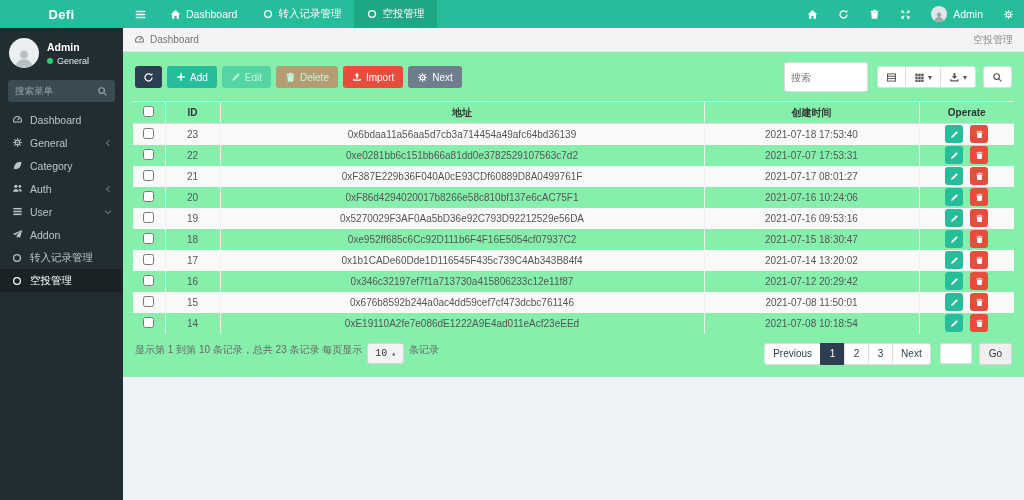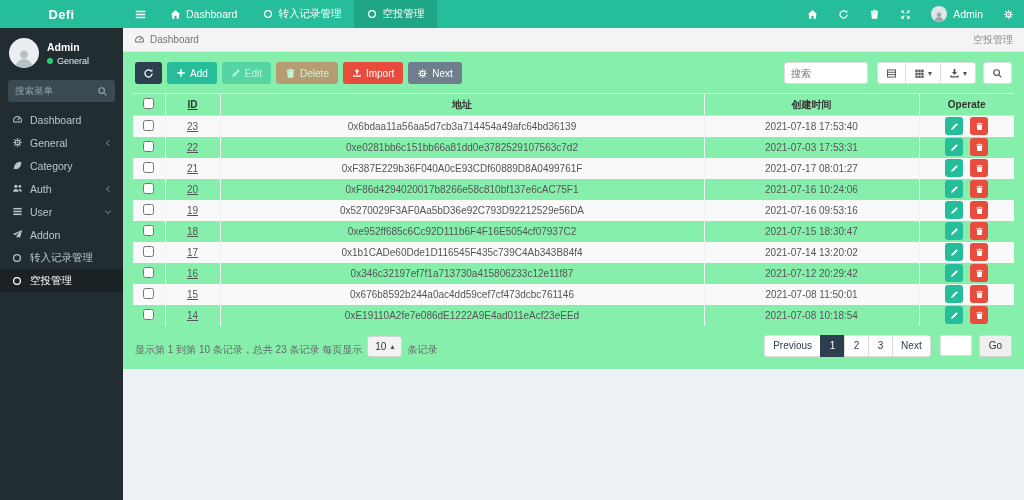--- a/index.html
+++ b/index.html
@@ -59,54 +59,54 @@
          display:inline-flex; align-items:center; gap:4px; padding:0 9px; margin-right:5px; cursor:pointer;
          font-family:inherit; }
   .btn .icon { color:#fff; }
   .btn-refresh { background:#2C3E50; padding:0 8px; }
   .btn-add { background:#26BD9B; }
   .btn-edit { background:#26BD9B; opacity:.5; cursor:default; }
   .btn-delete { background:#E74C3C; opacity:.5; cursor:default; }
   .btn-import { background:#E74C3C; }
   .btn-more { background:#6F7E8C; }
   .toolbar-right { margin-left:auto; display:flex; align-items:center; }
-  .tb-search { width:84px; height:22px; border:1px solid #DCDCDC; border-radius:3px; font-size:10px;
+  .tb-search { width:84px; height:30px; border:1px solid #DCDCDC; border-radius:3px; font-size:10px;
                padding:0 6px; margin-right:9px; font-family:inherit; color:#333; outline:none; }
   .ogroup { display:flex; margin-right:8px; }
   .obtn { height:22px; background:#fff; border:1px solid #DDD; color:#555; font-size:9px; cursor:pointer;
           display:flex; align-items:center; gap:3px; padding:0 8px; margin-left:-1px; font-family:inherit; }
   .obtn:first-child { border-radius:3px 0 0 3px; margin-left:0; }
   .obtn:last-child { border-radius:0 3px 3px 0; }
   .obtn-single { border-radius:3px !important; }
   .obtn .icon { color:#555; }
   .caret { font-size:8px; color:#555; }
 
   
   table { width:100%; border-collapse:collapse; font-size:10px; color:#555; }
   thead th { height:22px; font-weight:bold; color:#333; text-align:center;
              border-top:1px solid #E5E5E5; border-bottom:1px solid #DDD; border-left:1px solid #F0F0F0; }
   thead th:first-child { border-left:none; }
   tbody td { height:21px; text-align:center; border-left:1px solid #F2F2F2; }
   tbody tr:nth-child(odd) td { background:#F9F9F9; }
   tbody td:first-child { border-left:none; }
   .c-check { width:32px; }
-  .c-id { width:55px;text-decoration:underline; }
+  .c-id { width:55px; }
   .c-time { width:215px; }
   .c-op { width:95px; }
   input[type="checkbox"] { width:11px; height:11px; }
   .op-btn { width:18px; height:18px; border:none; border-radius:3px; color:#fff; cursor:pointer;
             display:inline-flex; align-items:center; justify-content:center; margin:0 2px; vertical-align:middle; }
   .op-edit { background:#26BD9B; }
   .op-del { background:#E74C3C; }
 
   
-  .pg-bar { display:flex; align-items:flex-end; margin:9px 2px 6px; font-size:10px; color:#666; }
+  .pg-bar { display:flex; align-items:flex-start; margin:9px 2px 6px; font-size:10px; color:#666; }
   .pg-size-btn { border:1px solid #D5D5D5; background:#F3F3F3; color:#333; font-size:10px; height:21px;
                  padding:0 7px; border-radius:3px; margin:0 5px; cursor:pointer; display:inline-flex;
-                 align-items:center; gap:4px; font-family:Liberation Sans, sans-serif; }
+                 align-items:center; gap:4px; font-family:Liberation Mono, monospace; }
   .pages { margin-left:auto; display:flex; align-items:center; }
   .page-btn { min-width:25px; height:22px; border:1px solid #DDD; background:#fff; color:#2C3E50;
               font-size:10px; display:flex; align-items:center; justify-content:center; padding:0 8px;
               margin-left:-1px; cursor:pointer; font-family:inherit; }
   .page-btn.first { border-radius:3px 0 0 3px; margin-left:0; }
   .page-btn.last { border-radius:0 3px 3px 0; }
   .page-btn.active { background:#2C3E50; border-color:#2C3E50; color:#fff; }
   .go-input { width:32px; height:21px; border:1px solid #DDD; border-radius:2px; margin-left:9px;
               font-size:10px; padding:0 4px; outline:none; font-family:inherit; }
   .go-btn { height:22px; padding:0 9px; background:#EFEFEF; border:1px solid #D5D5D5; border-radius:2px;
@@ -500,21 +500,21 @@
       </button>
     </td>
   </tr>
 
   <tr>
     <td class="c-check">
       <input type="checkbox" style="">
     </td>
     <td class="c-id cell-id">22</td>
     <td class="cell-addr">0xe0281bb6c151bb66a81dd0e3782529107563c7d2</td>
-    <td class="c-time cell-time">2021-07-03 17:53:31</td>
+    <td class="c-time cell-time">2021-07-07 17:53:31</td>
     <td class="c-op">
       <button class="op-btn op-edit">
         <span class="icon">
                     <svg width="9" height="9" viewBox="0 0 16 16" fill="currentColor">
                       <path d="M2 14l.9-3.4 8.6-8.6 2.5 2.5-8.6 8.6z"></path>
                     </svg>
                   </span>
       </button>
       <button class="op-btn op-del">
         <span class="icon">

